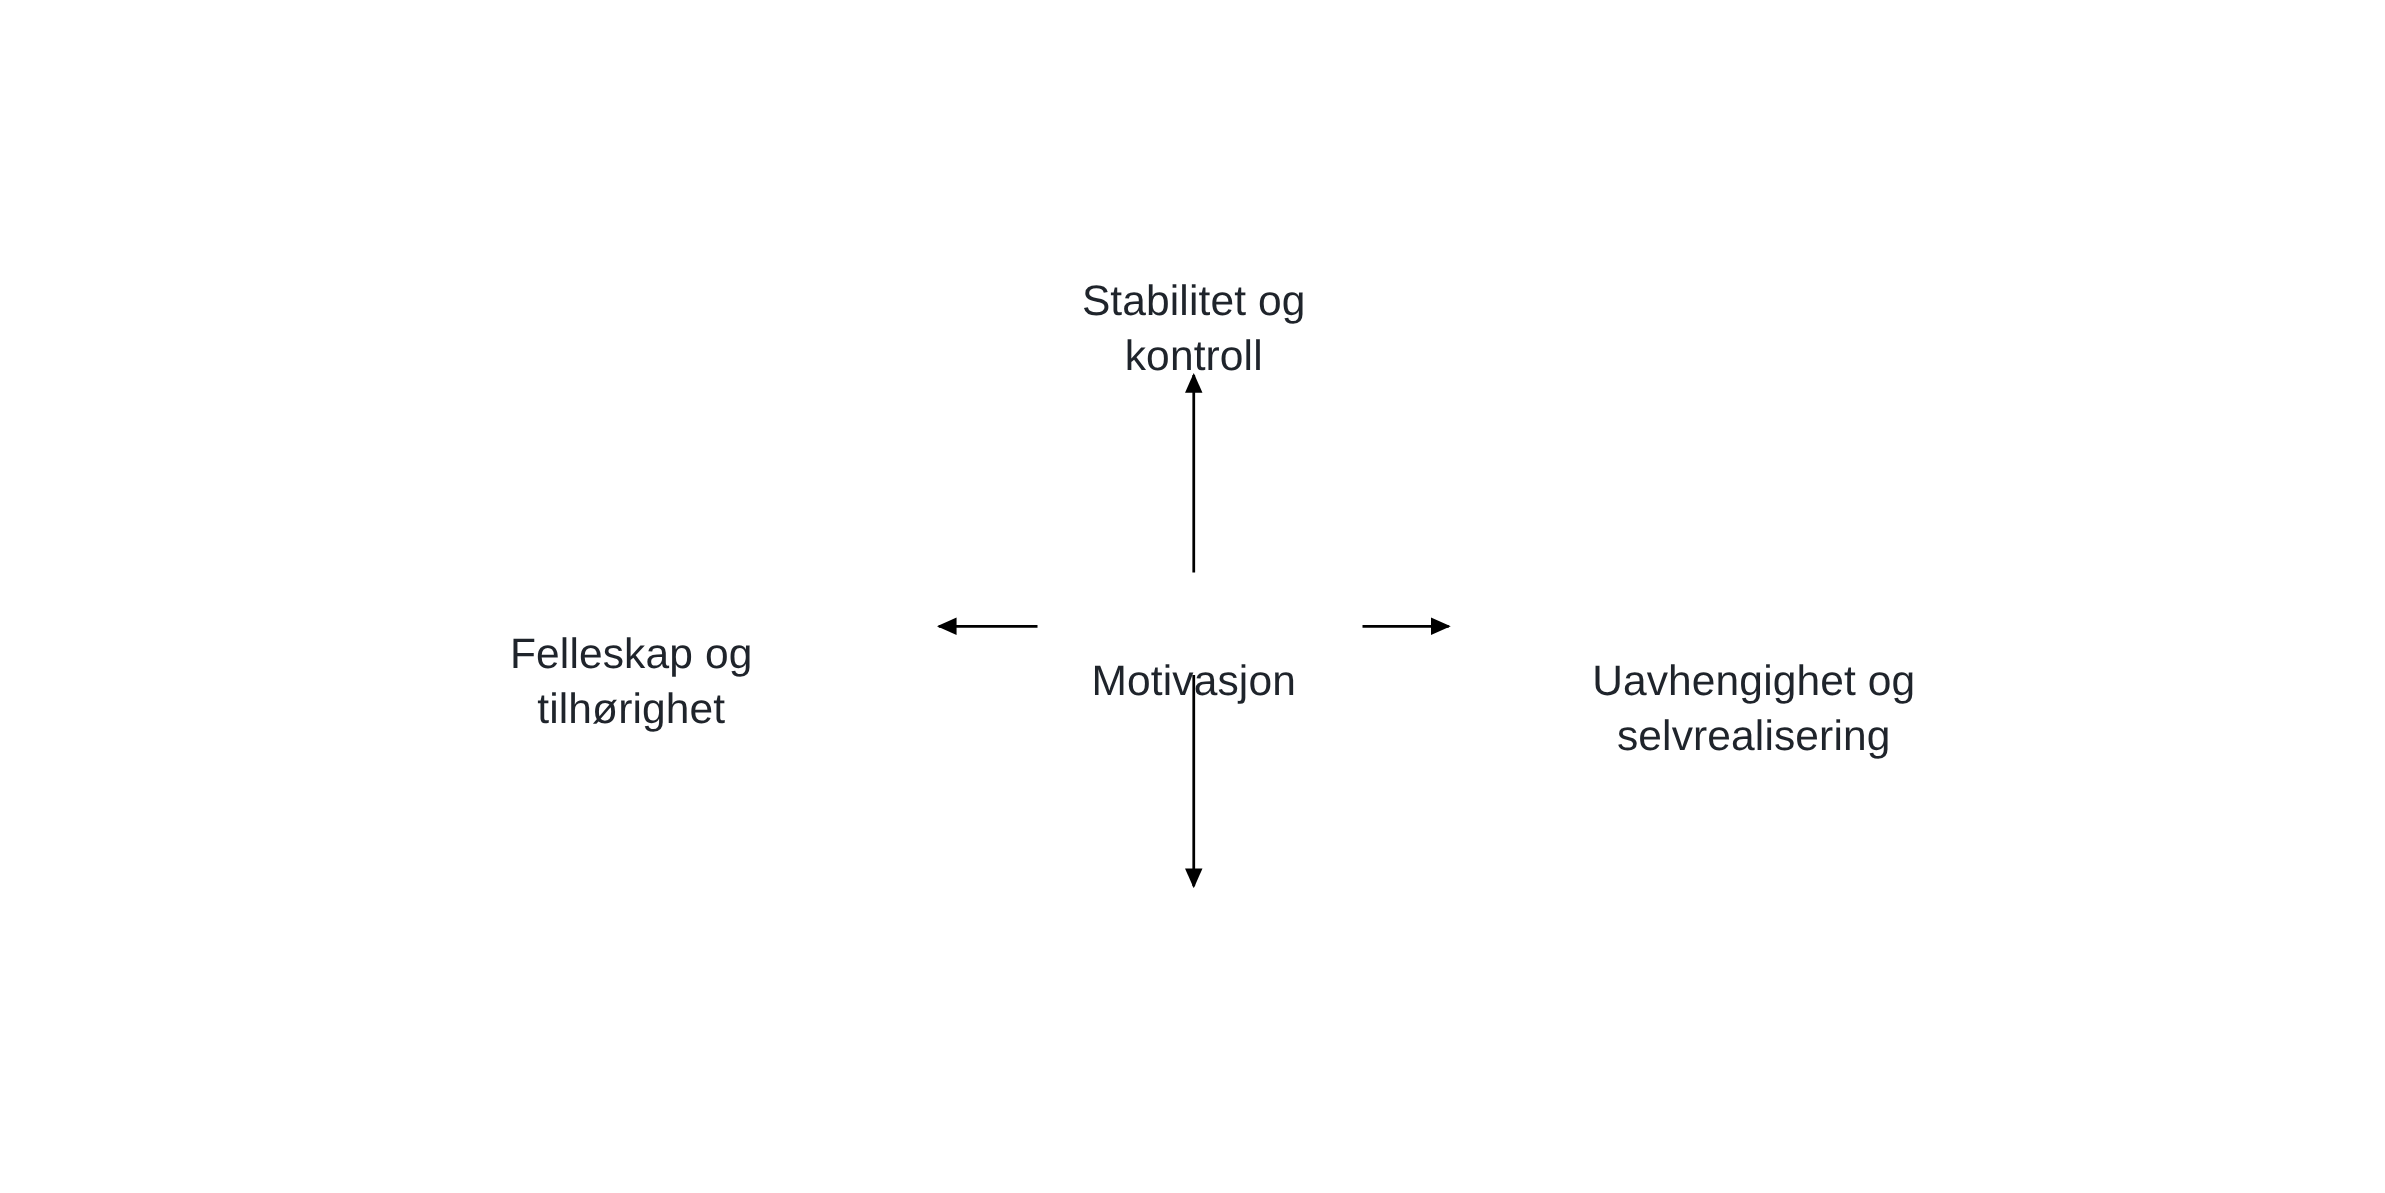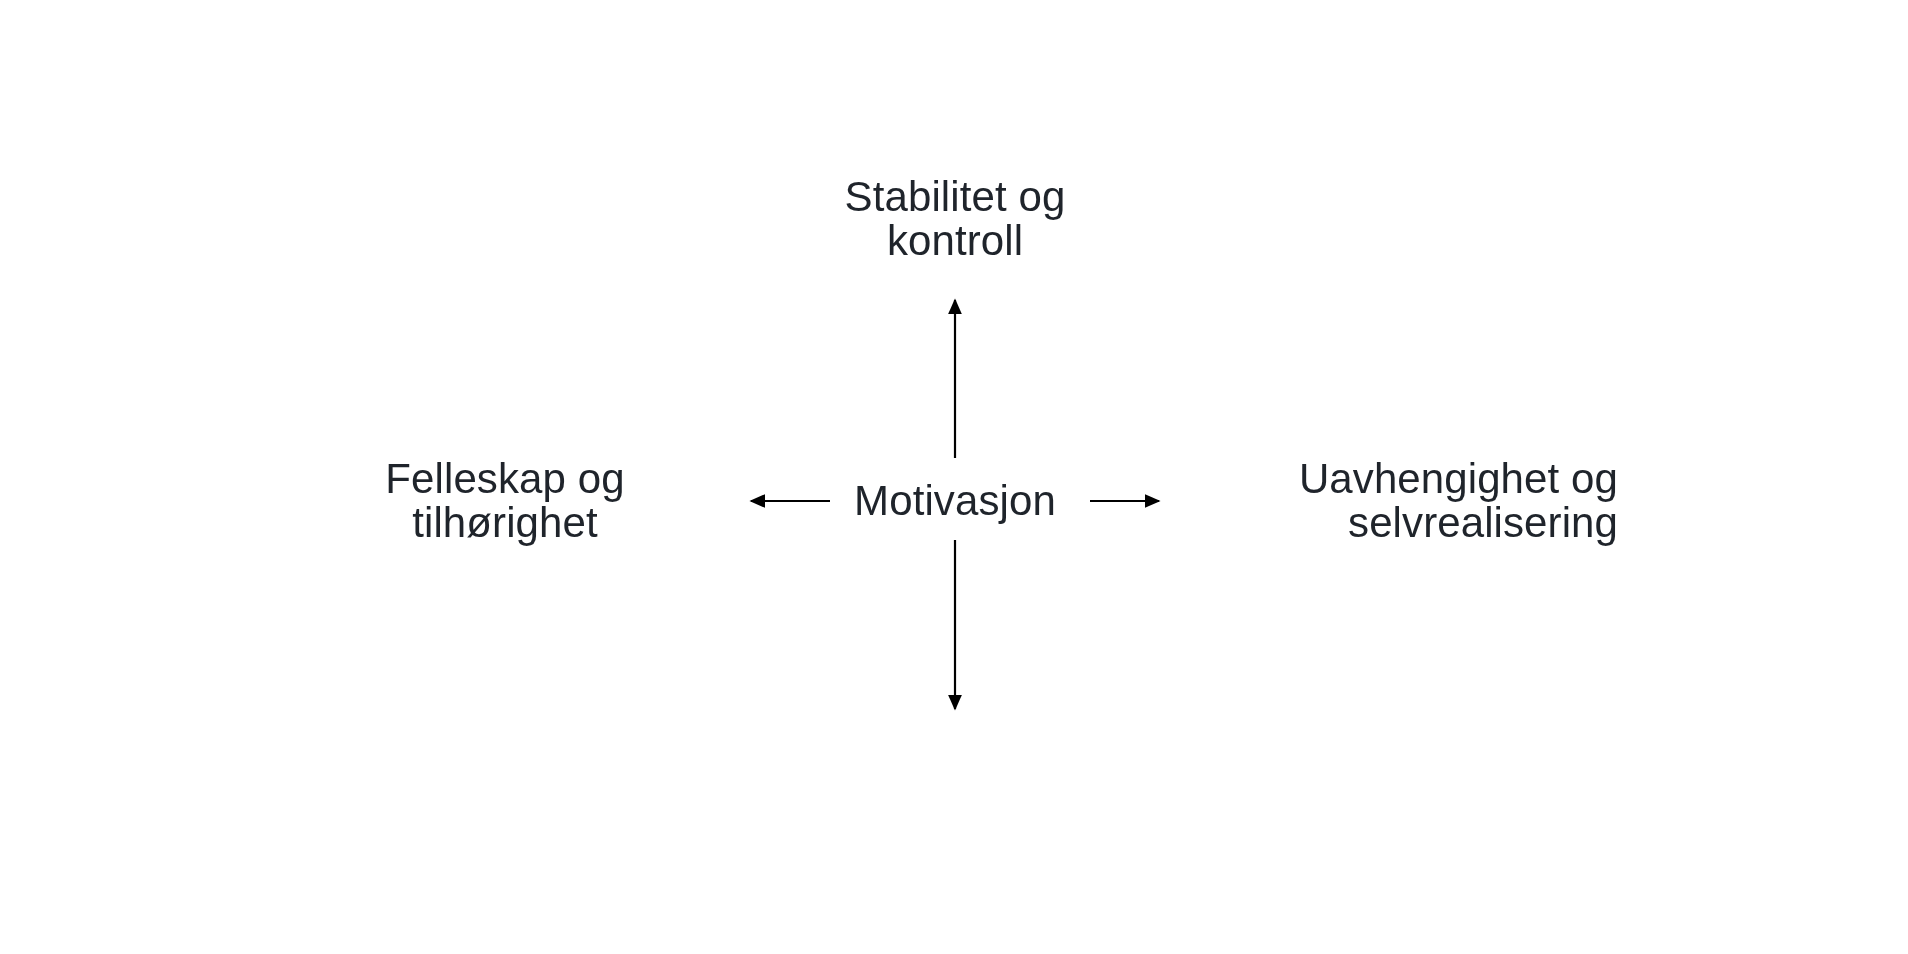--- a/index.html
+++ b/index.html
@@ -28,26 +28,27 @@
     top: 0;
     width: 1908px;
     height: 954px;
     pointer-events: none;
   }
 
   
   .node-label {
     position: absolute;
     color: #1f242b;
-    font-size: 42px;
+    font-size: 34px;
     line-height: 44px;
     letter-spacing: 0.1px;
     text-align: center;
     white-space: pre-line;
     font-weight: 400;
+    margin-top: 44px;
   }
 
   .node-center {
     left: 755px;
     top: 479px;
     width: 400px;
     line-height: 44px;
   }
 
   .node-top {
@@ -63,23 +64,23 @@
   }
 
   .node-left {
     left: 290px;
     top: 457px;
     width: 430px;
   }
 
   .node-right {
     left: 1188px;
-    top: 457px;
+    top: 479px;
     width: 430px;
-    text-align: right;
+    text-align: center;
   }
 </style>
 </head>
 <body>
 
 <div id="canvas">
 
   <svg id="arrow-layer" viewBox="0 0 1908 954" width="1908" height="954" xmlns="http://www.w3.org/2000/svg">
     <defs>
       <marker id="head" viewBox="0 0 10 10" refX="9" refY="5" markerWidth="7.2" markerHeight="7.2" orient="auto-start-reverse" markerUnits="strokeWidth">

